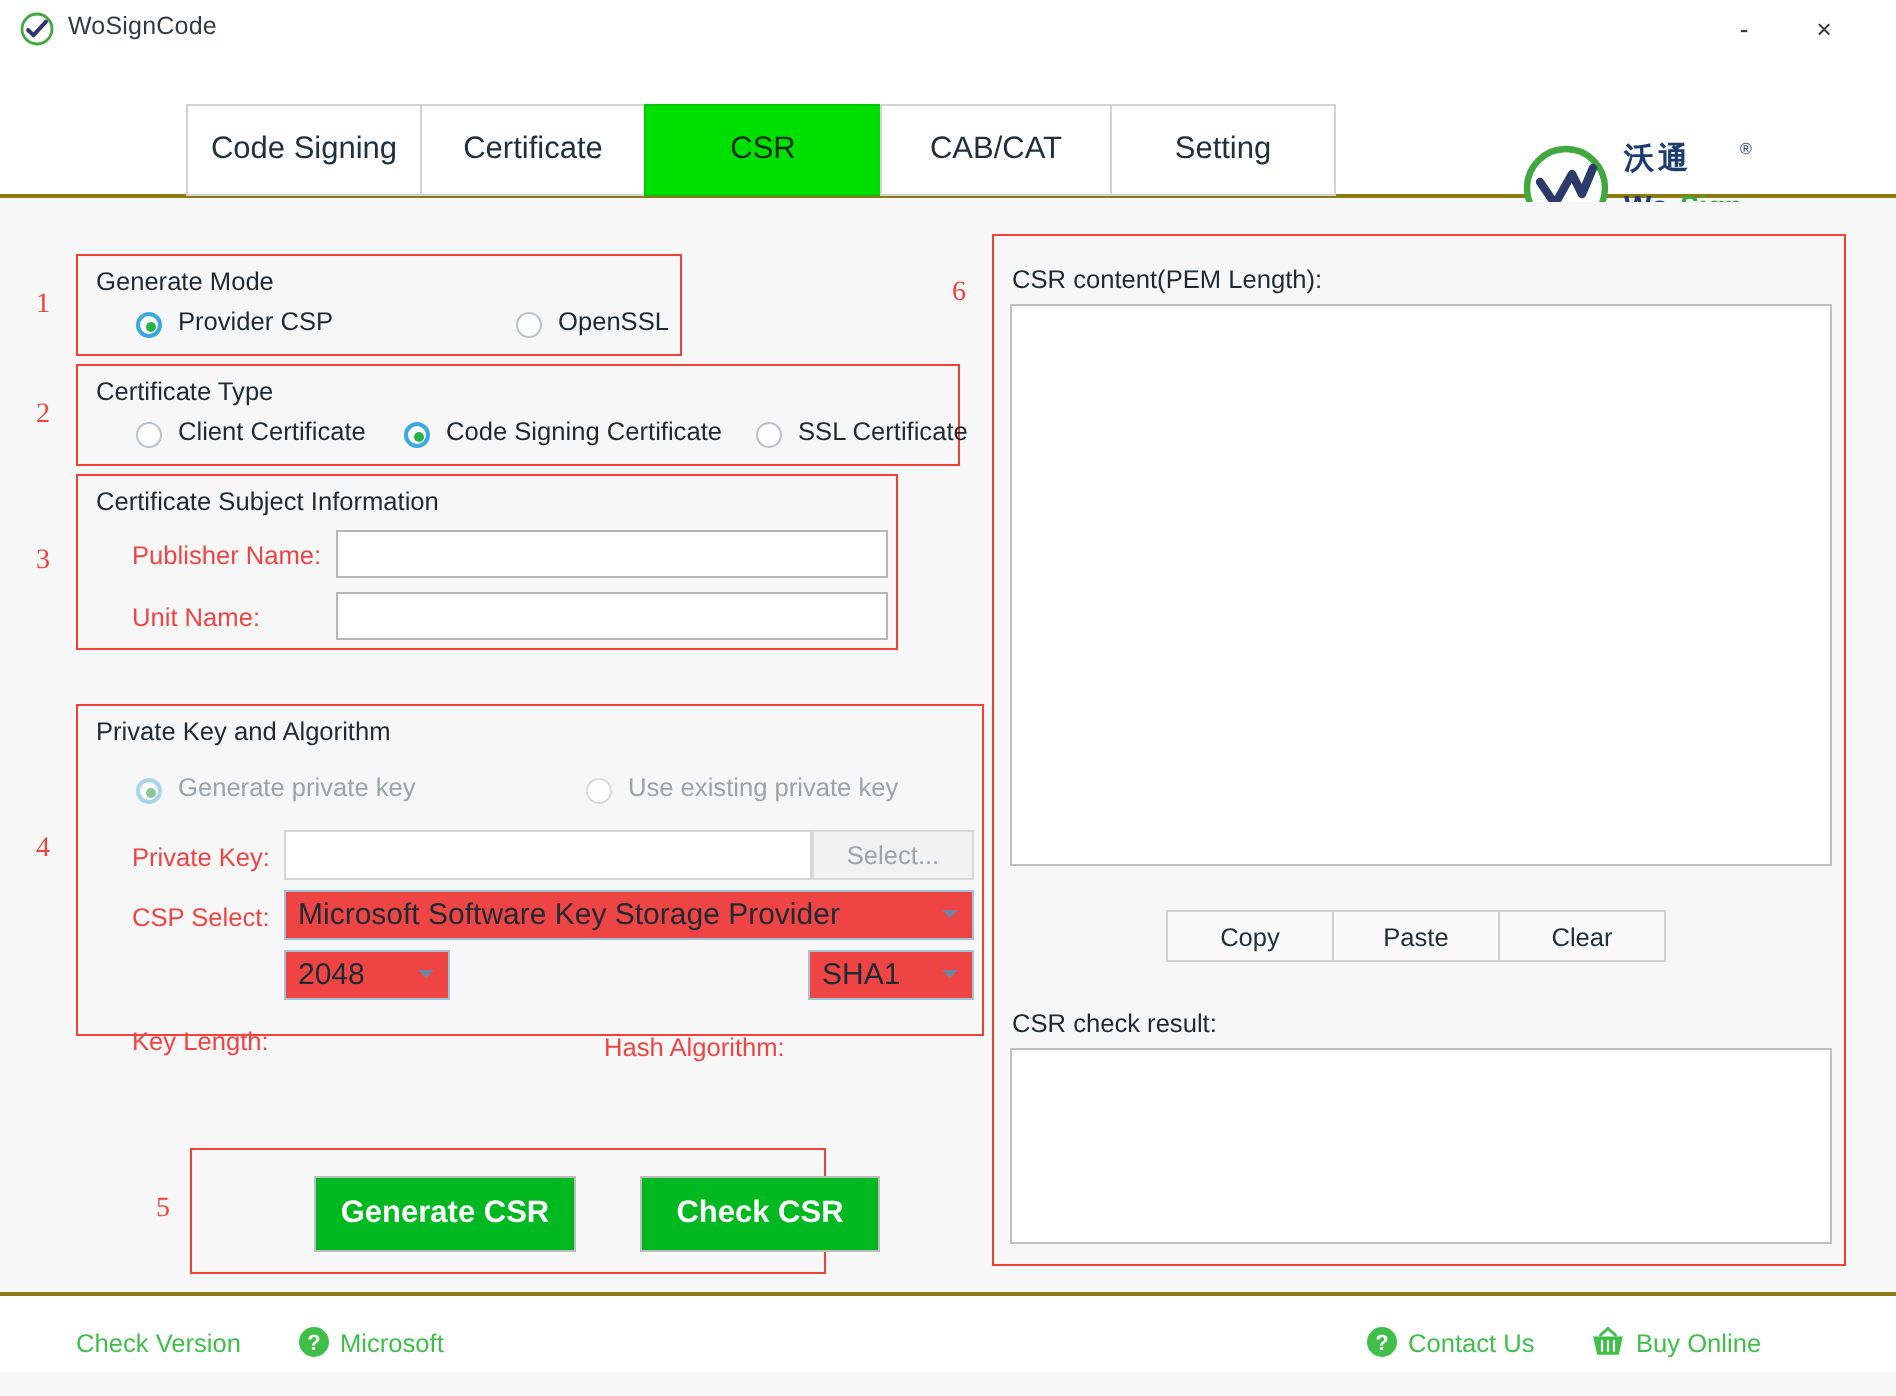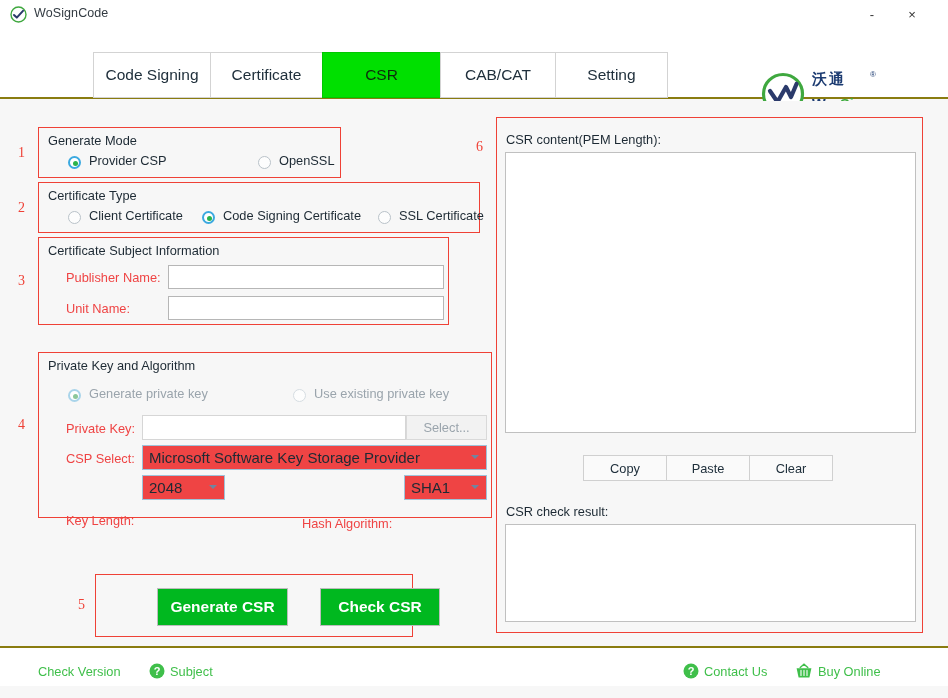--- a/index.html
+++ b/index.html
@@ -321,21 +321,21 @@
 
   <div class="footer">
     <span class="flink" style="left:38px;">Check Version</span>
 
     <span class="ficon" style="left:149px;">
       <svg width="16" height="16" viewBox="0 0 16 16">
         <circle cx="8" cy="8" r="7.5" fill="#3fbf4a"></circle>
         <text x="8" y="12" font-size="11" font-weight="bold" fill="#ffffff" text-anchor="middle" font-family="Liberation Sans, sans-serif">?</text>
       </svg>
     </span>
-    <span class="flink" style="left:170px;">Subject</span>
+    <span class="flink" style="left:170px;">Microsoft</span>
 
     <span class="ficon" style="left:683px;">
       <svg width="16" height="16" viewBox="0 0 16 16">
         <circle cx="8" cy="8" r="7.5" fill="#3fbf4a"></circle>
         <text x="8" y="12" font-size="11" font-weight="bold" fill="#ffffff" text-anchor="middle" font-family="Liberation Sans, sans-serif">?</text>
       </svg>
     </span>
     <span class="flink" style="left:704px;">Contact Us</span>
 
     <span class="ficon" style="left:795px; top:14px;">

